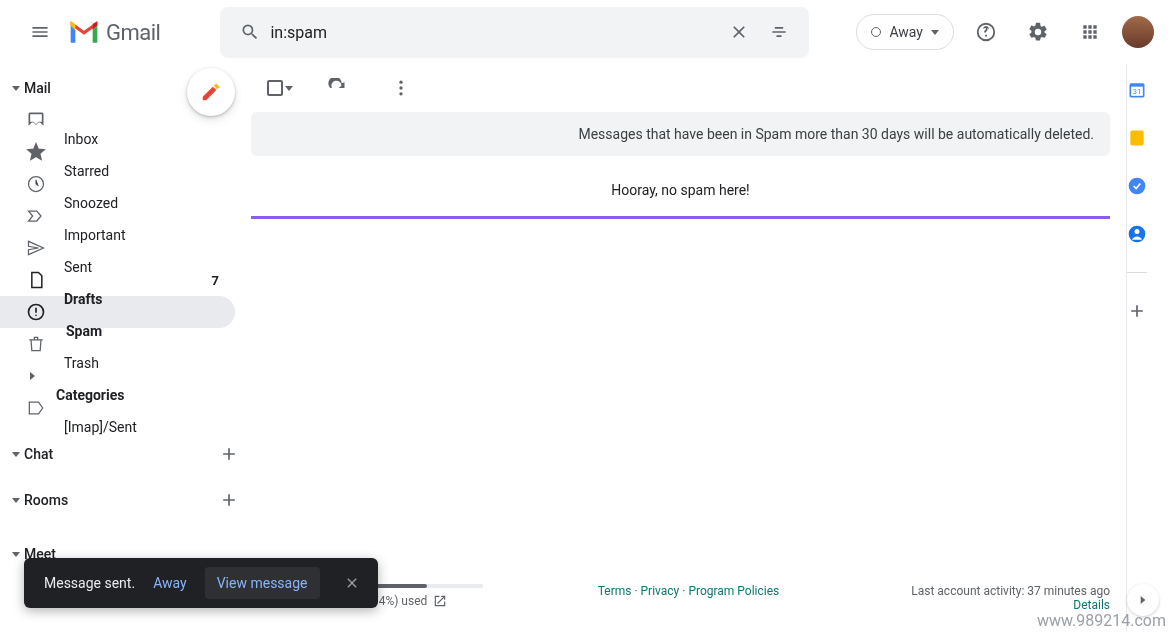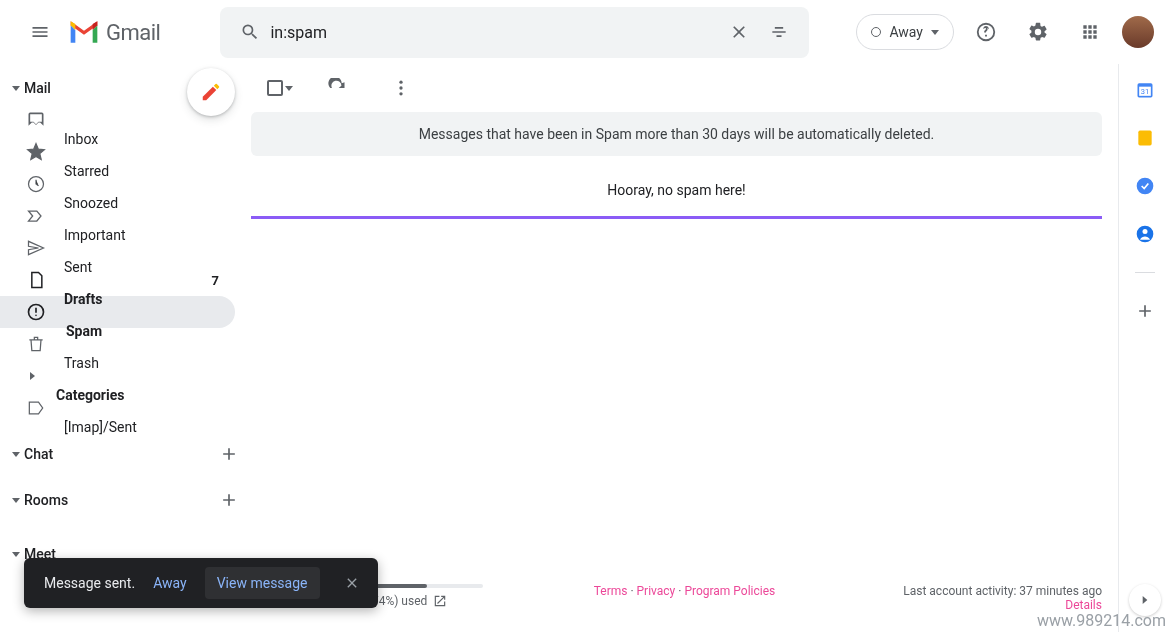--- a/index.html
+++ b/index.html
@@ -27,39 +27,39 @@
   .nav-item .cnt { font-size: 13px; color: #5f6368; }
   .nav-item.bold { font-weight: 700; }
   .nav-item.active { background: #e8eaed; font-weight: 700; gap: 20px; }
   .nav-item.bold .cnt { color: #202124; font-weight: 700; }
   .nav-ico { width: 20px; height: 20px; color: #5f6368; flex-shrink: 0; display: flex; align-items: center; justify-content: center; }
   .nav-item.bold .nav-ico, .nav-item.active .nav-ico { color: #202124; }
   .main { flex: 1; display: flex; flex-direction: column; padding-right: 16px; position: relative; }
   .toolbar { height: 48px; display: flex; align-items: center; padding-left: 16px; gap: 24px; }
   .checkbox-dd { display: flex; align-items: center; gap: 2px; }
   .checkbox { width: 16px; height: 16px; border: 2px solid #5f6368; border-radius: 2px; }
-  .banner { background: #f1f3f4; border-radius: 6px; margin: 0 0 8px 0; padding: 14px 16px; text-align: center; font-size: 14px; color: #3c4043; }
+  .banner { background: #f1f3f4; border-radius: 6px; margin: 0 0 8px 0; padding: 14px 16px; text-align: right; font-size: 14px; color: #3c4043; }
   .empty { text-align: center; padding: 18px 0; font-size: 14px; border-bottom: 3px solid #8b5cf6; }
   .footer { margin-top: auto; padding: 10px 0 20px 16px; display: flex; font-size: 12px; color: #5f6368; }
   .footer .col { flex: 1; }
   .footer .col.center { text-align: center; }
   .footer .col.right { text-align: right; }
   .progress { width: 216px; height: 4px; background: #e8eaed; border-radius: 2px; margin-bottom: 6px; }
   .progress .bar { height: 100%; width: 74%; background: #5f6368; border-radius: 2px; }
   .storage-line { display: flex; align-items: center; gap: 6px; }
-  .right-panel { width: 52px; border-left: 1px solid #e8eaed; display: flex; flex-direction: column; align-items: center; padding-top: 16px; gap: 28px; }
+  .right-panel { width: 44px; border-left: 1px solid #e8eaed; display: flex; flex-direction: column; align-items: flex-start; padding-top: 16px; gap: 28px; }
   .rp-ico { width: 20px; height: 20px; }
   .rp-divider { width: 20px; height: 1px; background: #dadce0; }
   .rp-expand { margin-top: auto; margin-bottom: 16px; width: 32px; height: 32px; border-radius: 50%; background: #fff; box-shadow: 0 1px 3px rgba(0,0,0,.2); display: flex; align-items: center; justify-content: center; }
   .toast { position: absolute; bottom: 24px; left: 24px; background: #202124; color: #e8eaed; border-radius: 6px; height: 50px; display: flex; align-items: center; padding: 0 12px 0 20px; font-size: 14px; gap: 18px; box-shadow: 0 3px 12px rgba(0,0,0,.3); }
   .toast .undo { color: #8ab4f8; cursor: pointer; }
   .toast .view { color: #8ab4f8; background: #2f3033; padding: 8px 12px; border-radius: 4px; cursor: pointer; }
   .toast .close { color: #9aa0a6; padding: 6px; cursor: pointer; }
   .watermark { position: absolute; bottom: 2px; right: 4px; font-size: 16px; color: #9aa0a6; }
-  a.fl { color: #ec4899; text-decoration: none; margin-top: 40px; }
+  a.fl { color: #0f766e; text-decoration: none; margin-top: 40px; }
   .caret-down { width: 0; height: 0; border-left: 4px solid transparent; border-right: 4px solid transparent; border-top: 5px solid #5f6368; }
   .tri-right { width: 0; height: 0; border-top: 4px solid transparent; border-bottom: 4px solid transparent; border-left: 5px solid #5f6368; }
   svg { display: block; }
 </style>
 </head>
 <body>
 
 <div class="header">
   <div class="menu-btn">
     <svg width="20" height="20" viewBox="0 0 24 24">

